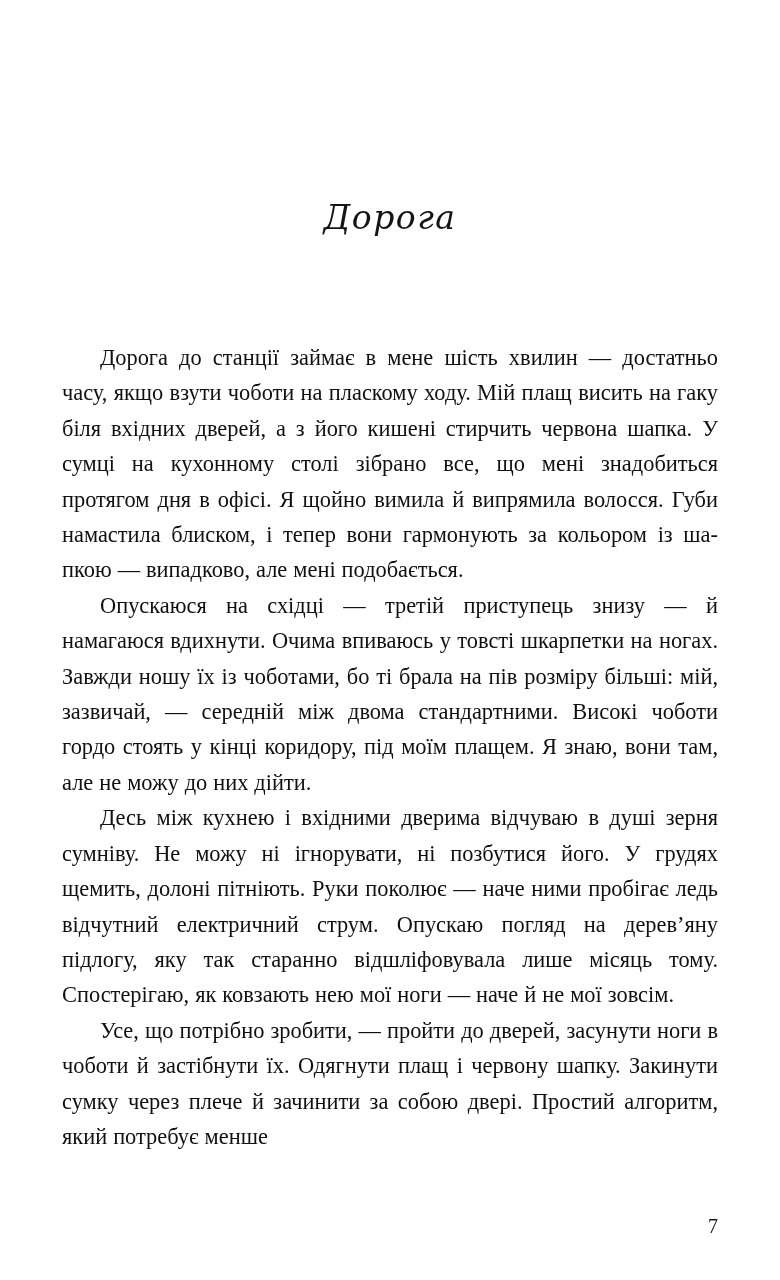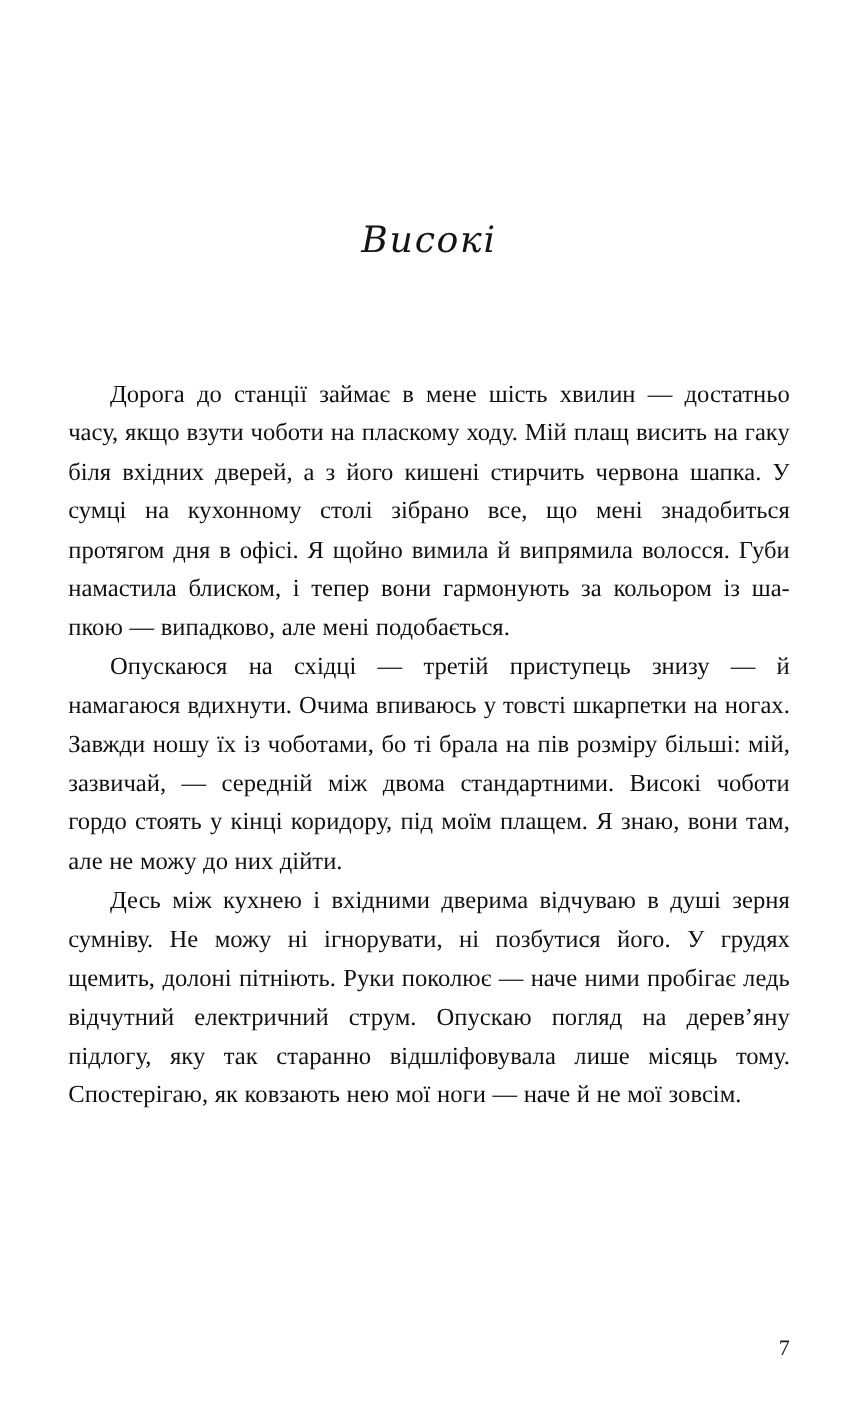--- a/index.html
+++ b/index.html
@@ -60,23 +60,24 @@
     font-size: 20px;
     color: #1a1a1a;
     font-family: "Liberation Serif", "DejaVu Serif", serif;
   }
 </style>
 </head>
 <body>
 
 <div class="page">
 
-  <h1 class="chapter-title">Високі</h1>
+  <h1 class="chapter-title">Дорога</h1>
 
   <div class="body-text">
     <p>Дорога до станції займає в мене шість хвилин — до­статньо часу, якщо взути чоботи на пласкому ходу. Мій плащ висить на гаку біля вхідних дверей, а з його кише­ні стирчить червона шапка. У сумці на кухонному столі зібрано все, що мені знадобиться протягом дня в офісі. Я щойно вимила й випрямила волосся. Губи намасти­ла блиском, і тепер вони гармонують за кольором із ша­пкою — випадково, але мені подобається.</p>
     <p>Опускаюся на східці — третій приступець знизу — й намагаюся вдихнути. Очима впиваюсь у товсті шкар­петки на ногах. Завжди ношу їх із чоботами, бо ті брала на пів розміру більші: мій, зазвичай, — середній між дво­ма стандартними. Високі чоботи гордо стоять у кінці ко­ридору, під моїм плащем. Я знаю, вони там, але не можу до них дійти.</p>
     <p>Десь між кухнею і вхідними дверима відчуваю в душі зерня сумніву. Не можу ні ігнорувати, ні позбутися його. У грудях щемить, долоні пітніють. Руки поколює — наче ними пробігає ледь відчутний електричний струм. Опу­скаю погляд на дерев’яну підлогу, яку так старанно відшліфовувала лише місяць тому. Спостерігаю, як ков­зають нею мої ноги — наче й не мої зовсім.</p>
+    <p>Усе, що потрібно зробити, — пройти до дверей, засу­нути ноги в чоботи й застібнути їх. Одягнути плащ і чер­вону шапку. Закинути сумку через плече й зачинити за собою двері. Простий алгоритм, який потребує менше</p>
   </div>
 
   <div class="page-number">7</div>
 
 </div>
 
 </body></html>

